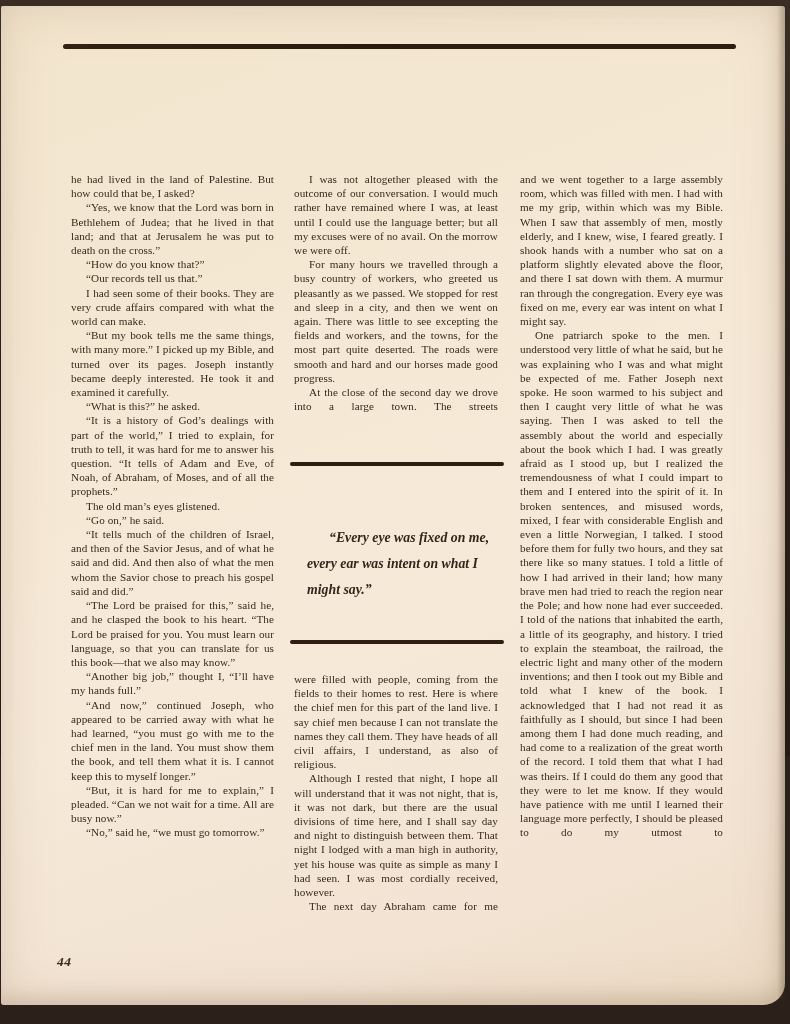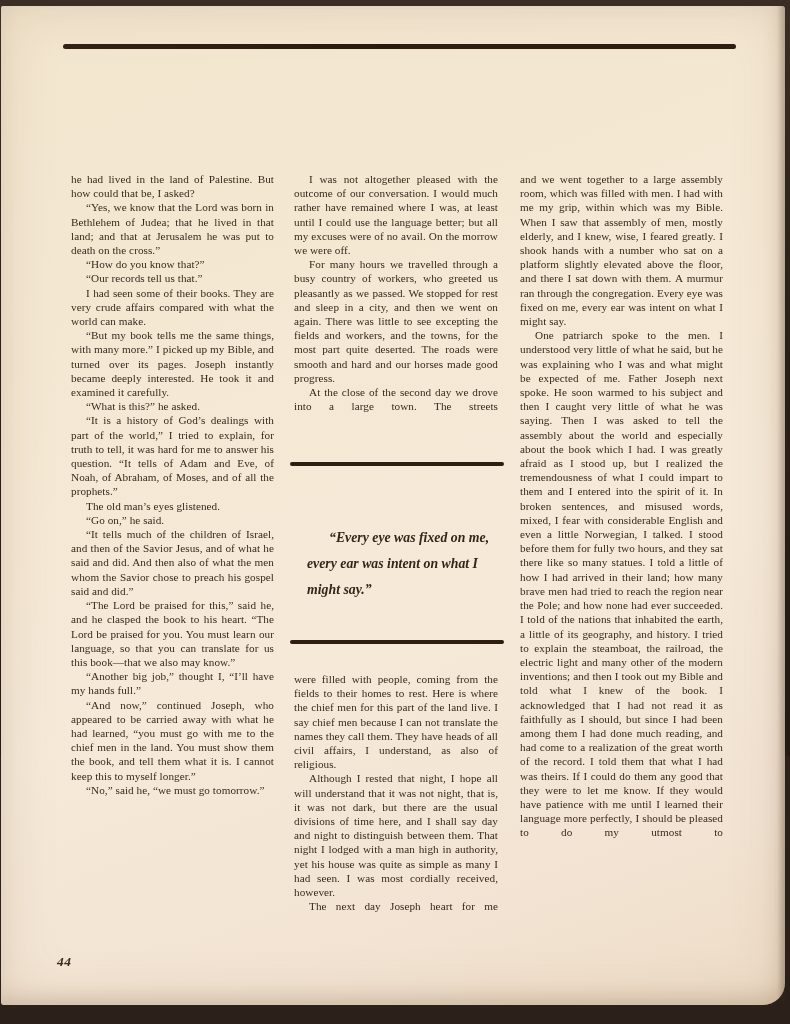--- a/index.html
+++ b/index.html
@@ -114,39 +114,40 @@
         <p>I had seen some of their books. They are very crude affairs compared with what the world can make.</p>
         <p>“But my book tells me the same things, with many more.” I picked up my Bible, and turned over its pages. Joseph instantly became deeply interested. He took it and examined it carefully.</p>
         <p>“What is this?” he asked.</p>
         <p>“It is a history of God’s dealings with part of the world,” I tried to explain, for truth to tell, it was hard for me to answer his question. “It tells of Adam and Eve, of Noah, of Abraham, of Moses, and of all the prophets.”</p>
         <p>The old man’s eyes glistened.</p>
         <p>“Go on,” he said.</p>
         <p>“It tells much of the children of Israel, and then of the Savior Jesus, and of what he said and did. And then also of what the men whom the Savior chose to preach his gospel said and did.”</p>
         <p>“The Lord be praised for this,” said he, and he clasped the book to his heart. “The Lord be praised for you. You must learn our language, so that you can translate for us this book—that we also may know.”</p>
         <p>“Another big job,” thought I, “I’ll have my hands full.”</p>
         <p>“And now,” continued Joseph, who appeared to be carried away with what he had learned, “you must go with me to the chief men in the land. You must show them the book, and tell them what it is. I cannot keep this to myself longer.”</p>
+        <p>“But, it is hard for me to explain,” I pleaded. “Can we not wait for a time. All are busy now.”</p>
         <p>“No,” said he, “we must go tomorrow.”</p>
       </div>
 
     <div class="col col-mid jlast">
         <p>I was not altogether pleased with the outcome of our conversation. I would much rather have remained where I was, at least until I could use the language better; but all my excuses were of no avail. On the morrow we were off.</p>
         <p>For many hours we travelled through a busy country of workers, who greeted us pleasantly as we passed. We stopped for rest and sleep in a city, and then we went on again. There was little to see excepting the fields and workers, and the towns, for the most part quite deserted. The roads were smooth and hard and our horses made good progress.</p>
         <p>At the close of the second day we drove into a large town. The streets</p>
       </div>
 
     <div class="divider-rule divider-top"></div>
 
     <div class="pull-quote">“Every eye was fixed on me, every ear was intent on what I might say.”</div>
 
     <div class="divider-rule divider-bottom"></div>
 
     <div class="col col-mid col-mid-bottom cont jlast">
         <p>were filled with people, coming from the fields to their homes to rest. Here is where the chief men for this part of the land live. I say chief men because I can not translate the names they call them. They have heads of all civil affairs, I understand, as also of religious.</p>
         <p>Although I rested that night, I hope all will understand that it was not night, that is, it was not dark, but there are the usual divisions of time here, and I shall say day and night to distinguish between them. That night I lodged with a man high in authority, yet his house was quite as simple as many I had seen. I was most cordially received, however.</p>
-        <p>The next day Joseph heart for me</p>
+        <p>The next day Abraham came for me</p>
       </div>
 
     <div class="col col-right cont jlast">
         <p>and we went together to a large assembly room, which was filled with men. I had with me my grip, within which was my Bible. When I saw that assembly of men, mostly elderly, and I knew, wise, I feared greatly. I shook hands with a number who sat on a platform slightly elevated above the floor, and there I sat down with them. A murmur ran through the congregation. Every eye was fixed on me, every ear was intent on what I might say.</p>
         <p>One patriarch spoke to the men. I understood very little of what he said, but he was explaining who I was and what might be expected of me. Father Joseph next spoke. He soon warmed to his subject and then I caught very little of what he was saying. Then I was asked to tell the assembly about the world and especially about the book which I had. I was greatly afraid as I stood up, but I realized the tremendousness of what I could impart to them and I entered into the spirit of it. In broken sentences, and misused words, mixed, I fear with considerable English and even a little Norwegian, I talked. I stood before them for fully two hours, and they sat there like so many statues. I told a little of how I had arrived in their land; how many brave men had tried to reach the region near the Pole; and how none had ever succeeded. I told of the nations that inhabited the earth, a little of its geography, and history. I tried to explain the steamboat, the railroad, the electric light and many other of the modern inventions; and then I took out my Bible and told what I knew of the book. I acknowledged that I had not read it as faithfully as I should, but since I had been among them I had done much reading, and had come to a realization of the great worth of the record. I told them that what I had was theirs. If I could do them any good that they were to let me know. If they would have patience with me until I learned their language more perfectly, I should be pleased to do my utmost to</p>
       </div>
 
     <div class="page-number">44</div>
 
     <div class="edge-shade"></div>

